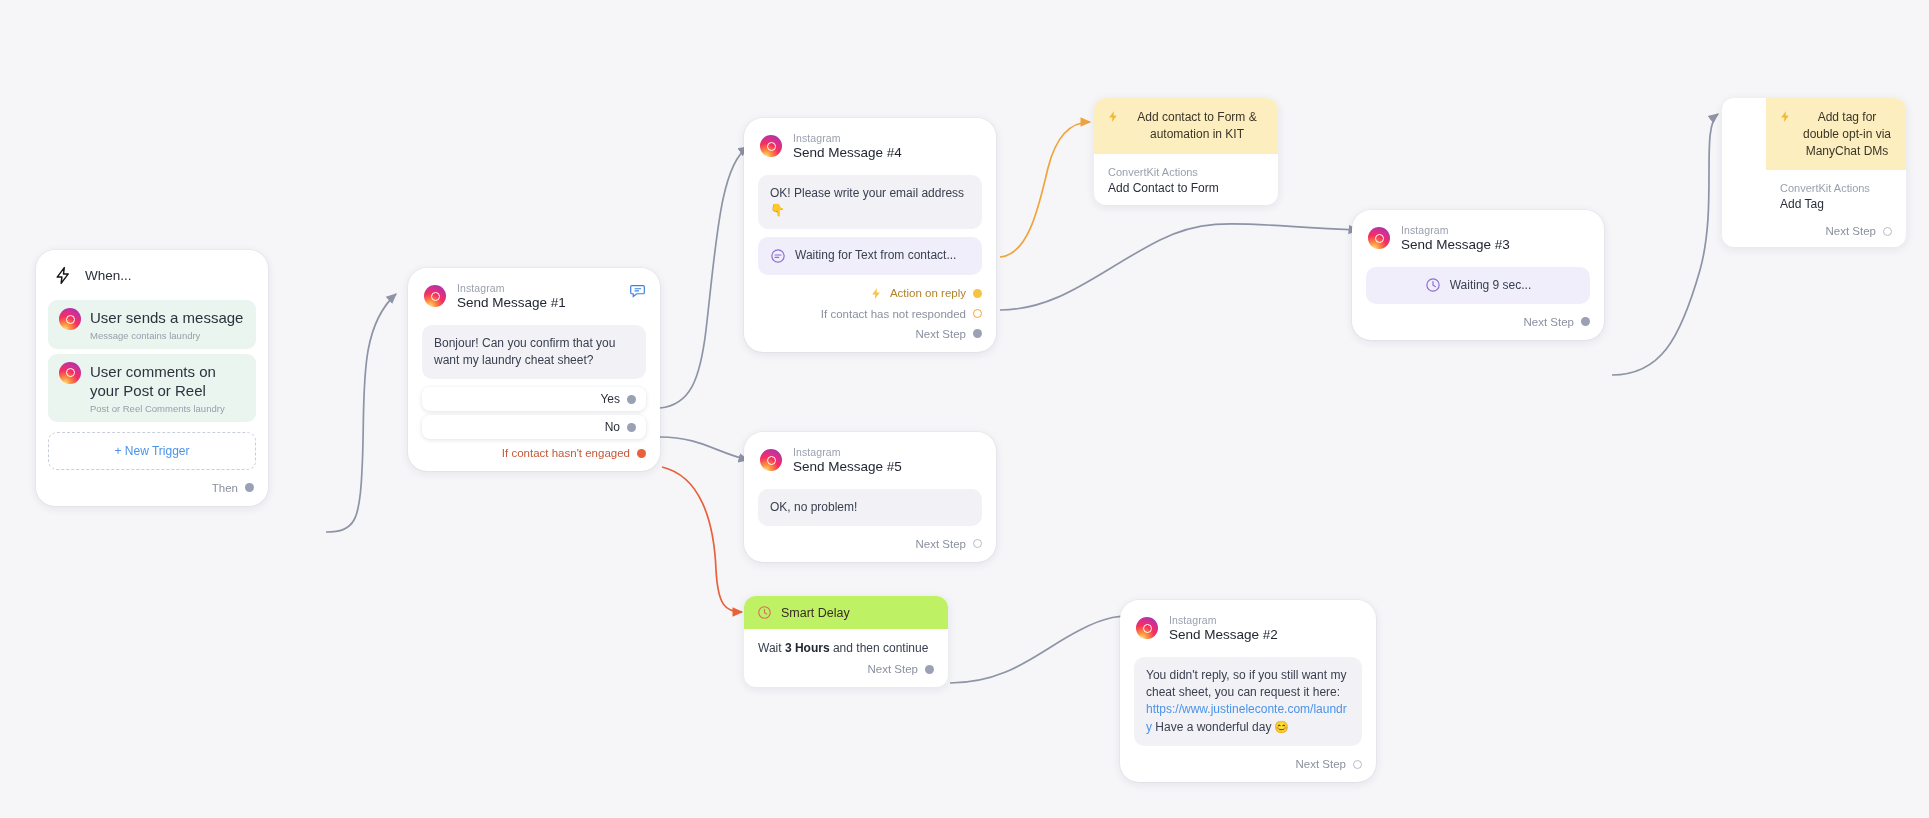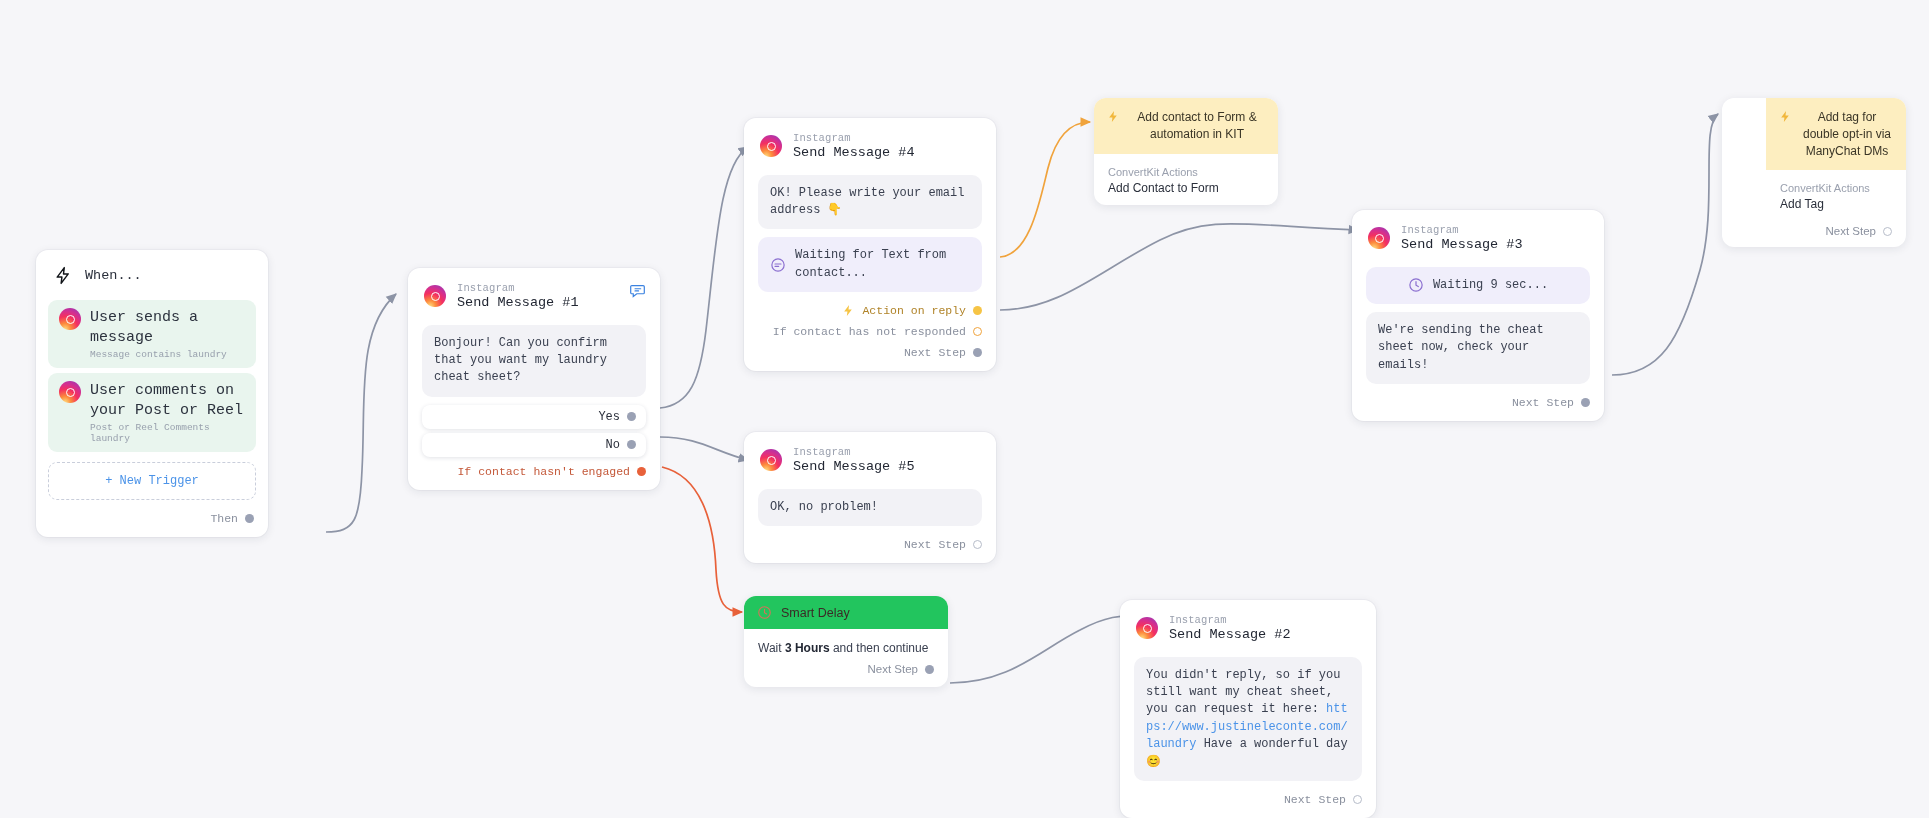--- a/index.html
+++ b/index.html
@@ -6,22 +6,22 @@
   html, body {
     width: 1929px; height: 818px;
     background: #f6f6f9;
     font-family: "Liberation Sans", sans-serif;
     overflow: hidden;
   }
   #canvas { position: relative; width: 1929px; height: 818px; }
 
   svg.wires { position: absolute; inset: 0; width: 1929px; height: 818px; pointer-events: none; }
 
-  .node { position: absolute; background: #fff; border-radius: 12px;
-          box-shadow: 0 2px 10px rgba(25,30,60,.09), 0 0 0 1px rgba(20,25,60,.03); font-family: Liberation Mono, monospace; }
+  .node { position: absolute; background: #fff; border-radius: 19px;
+          box-shadow: 0 2px 10px rgba(25,30,60,.09), 0 0 0 1px rgba(20,25,60,.03); }
 
   .nhead { display:flex; align-items:center; gap:11px; padding: 14px 16px 8px 16px; position:relative; }
   .ig-icon { width:22px; height:22px; border-radius:50%;
       background: radial-gradient(circle at 28% 96%, #ffd87a 0%, #fc8a3c 22%, #f4305f 48%, #d52f8e 68%, #9b36b7 92%);
       display:flex; align-items:center; justify-content:center; flex:0 0 auto; }
   .ig-icon i { width:9px; height:9px; border:1.8px solid #fff; border-radius:50%; display:block; }
   .nhead .txt { line-height:1.15; }
   .platform { font-size:10.5px; color:#9aa0ae; letter-spacing:.1px; }
   .ntitle { font-size:13.5px; color:#222733; margin-top:1px; }
 
@@ -66,21 +66,21 @@
              box-shadow:0 2px 10px rgba(25,30,60,.09); background:#fff; }
   .actnode .ahead { background:#fdeec0; padding:11px 13px; display:flex; gap:9px; align-items:flex-start;text-align:center; }
   .actnode .ahead .t { font-size:12px; color:#3a3526; line-height:1.4; }
   .actnode .abody { padding:12px 14px 10px 14px; }
   .abody .k { font-size:11px; color:#9aa0ae; }
   .abody .v { font-size:12px; color:#2a2f3b; margin-top:3px; }
 
   
   #smartdelay { position:absolute; border-radius:12px; overflow:hidden; background:#fff;
                 box-shadow:0 2px 10px rgba(25,30,60,.09); }
-  #smartdelay .dhead { background:#22c55e; padding:9px 13px; display:flex; gap:9px; align-items:center;
+  #smartdelay .dhead { background:#bef264; padding:9px 13px; display:flex; gap:9px; align-items:center;
                        font-size:12.5px; color:#3b2a26; }
   #smartdelay .dbody { padding:12px 14px 4px 14px; font-size:12px; color:#3a4050; }
   #smartdelay .dbody b { color:#222733; }
 </style>
 </head>
 <body>
 
 <div id="canvas">
 
   <svg class="wires">
@@ -242,21 +242,20 @@
         <div class="ntitle">Send Message #3</div>
       </span>
     </div>
     <div class="bubble lav" style="justify-content:center;">
       <svg class="ico" viewBox="0 0 24 24">
         <circle cx="12" cy="12" r="9.2" fill="none" stroke="#8b6fd0" stroke-width="1.8"></circle>
         <path d="M12 7 v5.4 l3.4 2" fill="none" stroke="#8b6fd0" stroke-width="1.8" stroke-linecap="round"></path>
       </svg>
       <span>Waiting 9 sec...</span>
     </div>
-    <div class="bubble">We're sending the cheat sheet now, check your emails!</div>
     <div class="portrow" style="padding-bottom:12px;">
       <span>Next Step</span>
       <span class="dot"></span>
     </div>
   </div>
 
   <div class="node" id="msg2" style="left:1120px; top:600px; width:256px;">
     <div class="nhead">
       <span class="ig-icon">
           <i></i>

